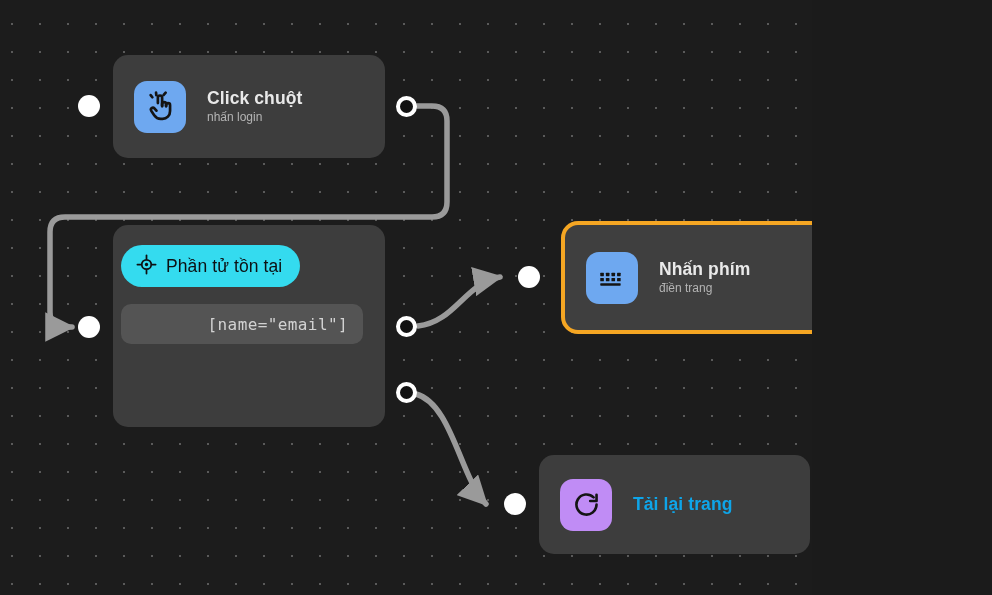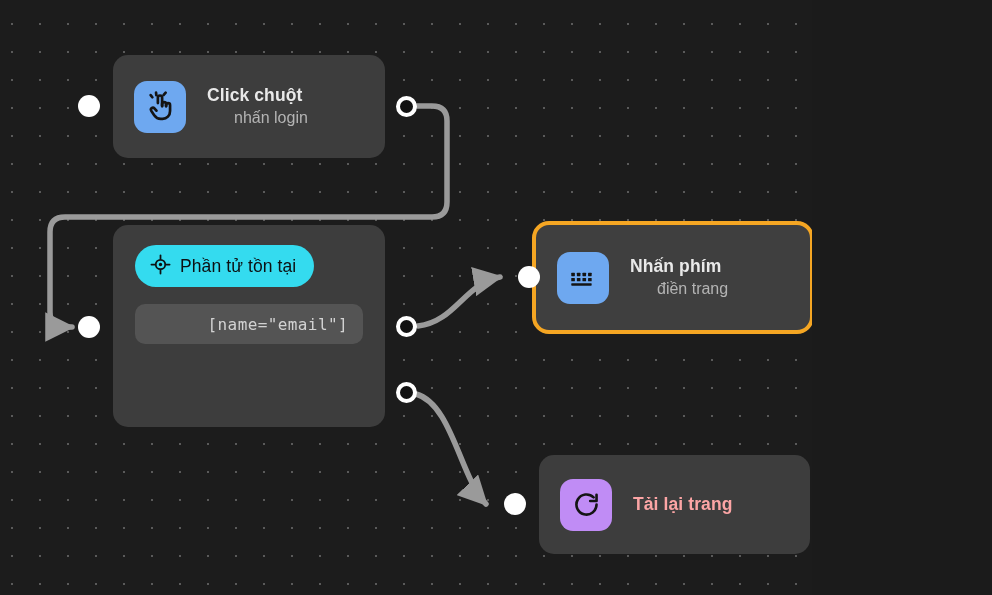--- a/index.html
+++ b/index.html
@@ -67,35 +67,34 @@
   }
   .title {
     color: #e9e9e9;
     font-size: 17.5px;
     font-weight: bold;
     line-height: 1.32;
     letter-spacing: .1px;
   }
   .subtitle {
     color: #b4b4b4;
-    font-size: 16px;
+    font-size: 12px;
     line-height: 1.32;
-    margin-left: 27px;
   }
   .title-only {
-    color: #fca5a5;
+    color: #0ea5e9;
     font-size: 17.5px;
     font-weight: bold;
     margin-left: 21px;
     letter-spacing: .1px;
   }
 
   
   .cond-body {
-    padding: 20px 22px 0 22px;
+    padding: 20px 22px 0 8px;
     box-sizing: border-box;
   }
   .cond-badge {
     display: flex;
     align-items: center;
     background: #34dbef;
     border-radius: 21px;
     height: 42px;
     padding: 0 18px 0 15px;
     width: max-content;
@@ -214,21 +213,21 @@
       <div class="selector-field">
         <span class="sel-text">[name="email"]</span>
       </div>
 
     </div>
   </div>
   <div class="port in" style="left:78px;  top:316px;"></div>
   <div class="port out" style="left:396px; top:316px;"></div>
   <div class="port out" style="left:396px; top:382px;"></div>
 
-  <div class="node selected" style="left:532px; top:221px; width:282px; height:113px;">
+  <div class="node selected" style="left:561px; top:221px; width:282px; height:113px;">
     <div class="node-row">
       <div class="icon-box blue">
         <svg width="32" height="32" viewBox="0 0 24 24">
           <g fill="#141414">
             <rect x="3.2" y="8.1" width="2.7" height="2.5" rx="0.4"></rect>
             <rect x="7.4" y="8.1" width="2.7" height="2.5" rx="0.4"></rect>
             <rect x="11.6" y="8.1" width="2.7" height="2.5" rx="0.4"></rect>
             <rect x="15.8" y="8.1" width="2.7" height="2.5" rx="0.4"></rect>
             <rect x="3.2" y="12.0" width="2.7" height="2.5" rx="0.4"></rect>
             <rect x="7.4" y="12.0" width="2.7" height="2.5" rx="0.4"></rect>

